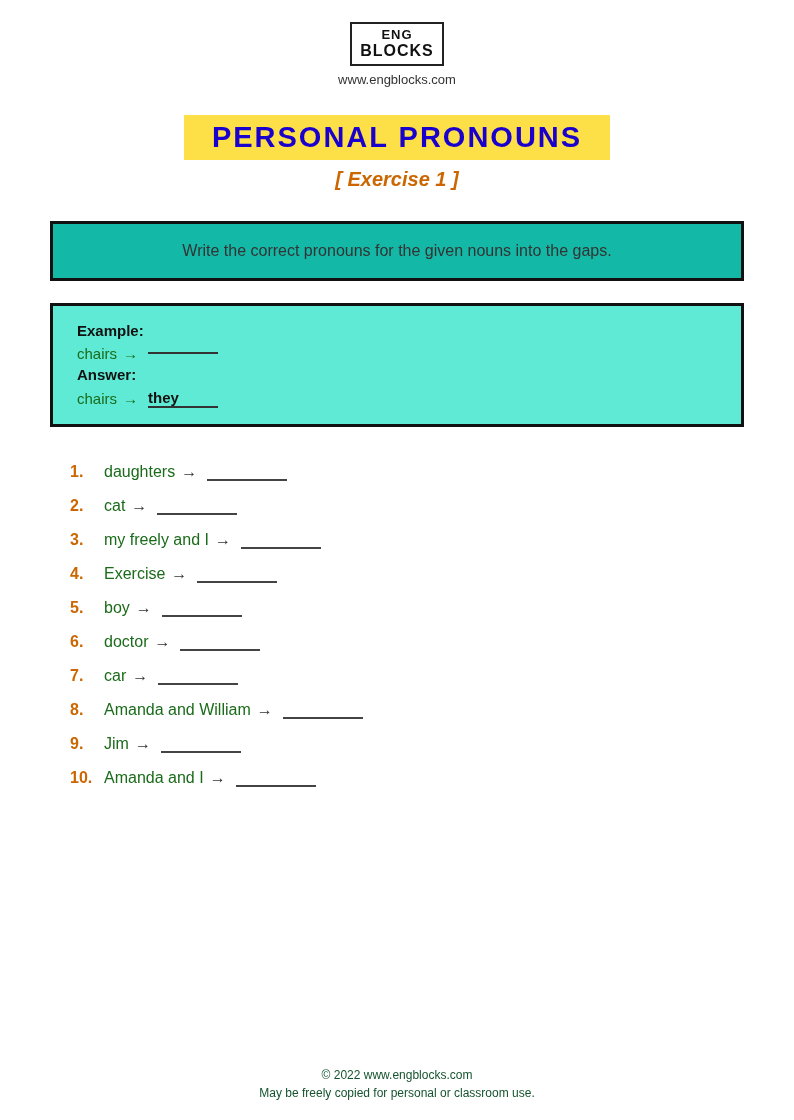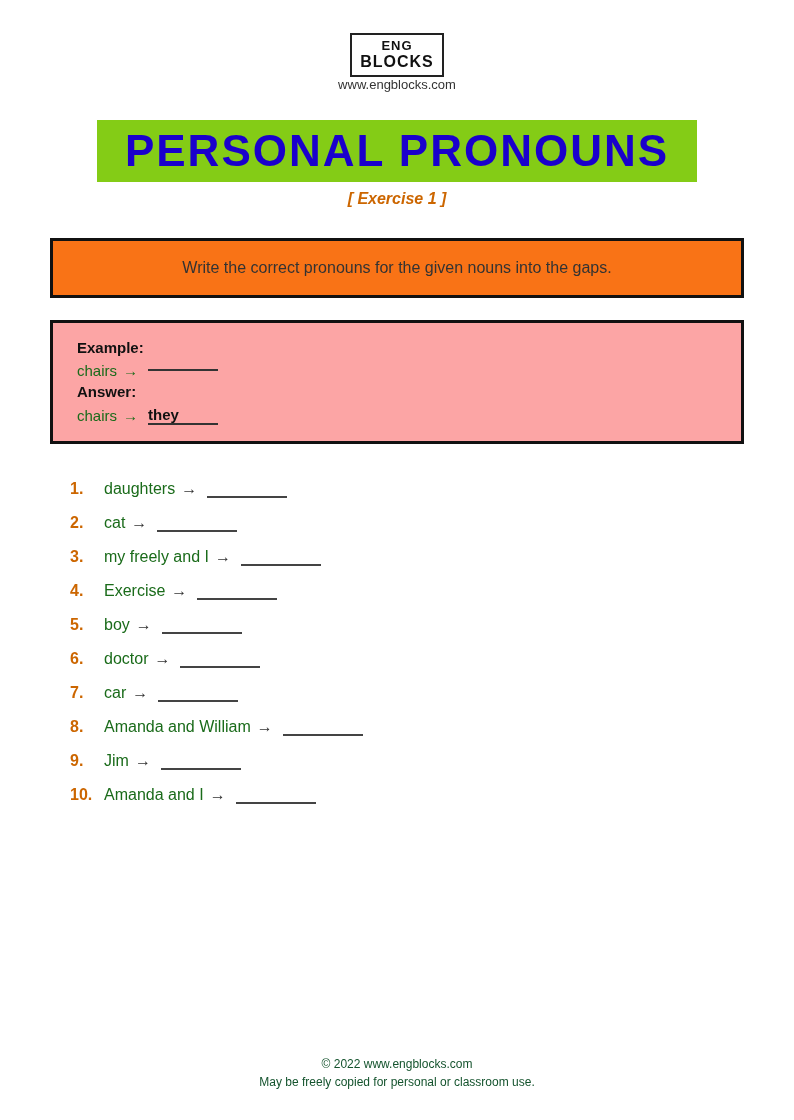--- a/index.html
+++ b/index.html
@@ -10,21 +10,21 @@
       width: 794px;
       min-height: 1120px;
       position: relative;
       color: #222;
     }
 
     .page {
       width: 794px;
       min-height: 1120px;
       background: #fff;
-      padding: 11px 50px;
+      padding: 0 50px;
       display: flex;
       flex-direction: column;
       align-items: center;
       justify-content: flex-end;
     }
 
     
     .logo-area {
       margin-top: 22px;
       display: flex;
@@ -36,70 +36,71 @@
       border: 2.5px solid #222;
       padding: 4px 8px;
       text-align: center;
       line-height: 1.1;
     }
 
     .logo-box .eng { font-size: 13px; font-weight: 900; color: #111; letter-spacing: 1px; }
     .logo-box .blocks { font-size: 16px; font-weight: 900; color: #111; letter-spacing: 1px; }
 
     .website-url {
+      margin-top: 6px;
       font-size: 13px;
       color: #333;
     }
 
     
     .title-area {
       margin-top: 28px;
       text-align: center;
       width: 100%;
     }
 
     .main-title {
-      background-color: #84cc16;
+      background-color: #fde047;
       display: inline-block;
       padding: 6px 28px;
-      font-size: 44px;
+      font-size: 29px;
       font-weight: 900;
       color: #1a00cc;
       letter-spacing: 2px;
       text-transform: uppercase;
       font-family: Arial Black, Arial, sans-serif;
     }
 
     .subtitle {
       margin-top: 8px;
-      font-size: 16px;
+      font-size: 20px;
       color: #cc6600;
       font-style: italic;
       font-weight: bold;
     }
 
     
     .instruction-box {
       margin-top: 30px;
       border: 3px solid #111;
       width: 100%;
       padding: 18px 30px;
       text-align: center;
       font-size: 16px;
       color: #333;
-      background: #f97316;
+      background: #14b8a6;
     }
 
     
     .example-box {
       margin-top: 22px;
       border: 3px solid #111;
       width: 100%;
       padding: 16px 24px 16px 24px;
-      background: #fca5a5;
+      background: #5eead4;
     }
 
     .example-label {
       font-size: 15px;
       font-weight: 900;
       color: #111;
       margin-bottom: 6px;
     }
 
     .example-row {

